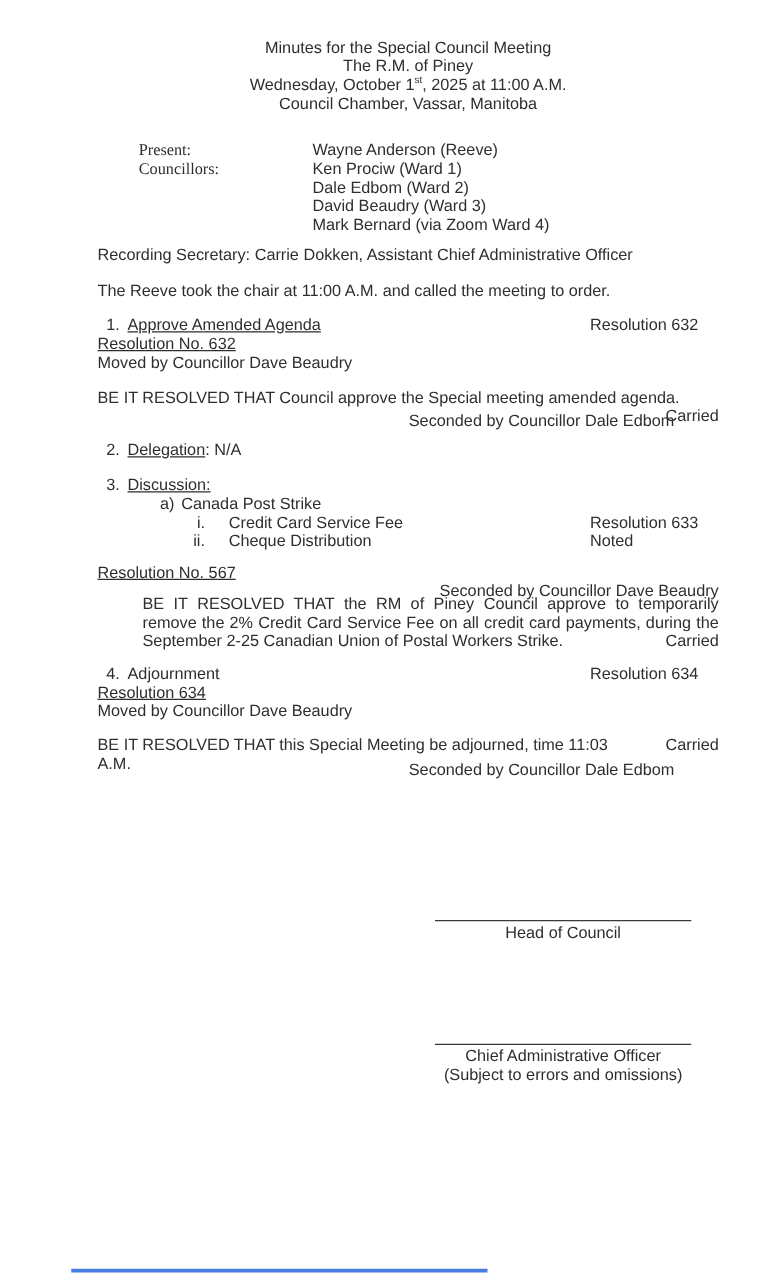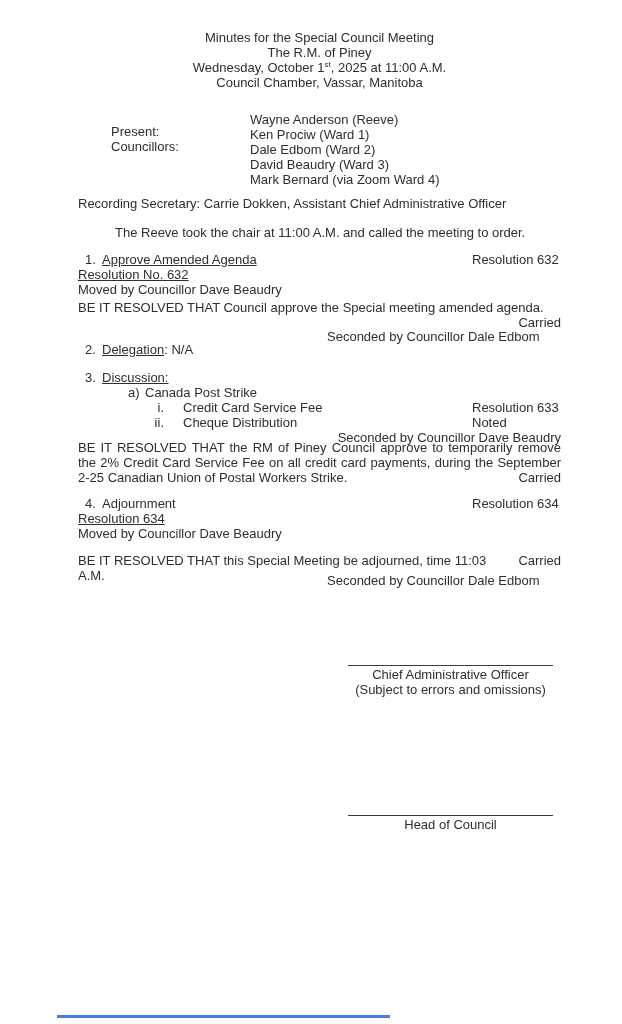--- a/index.html
+++ b/index.html
@@ -13,57 +13,57 @@
     height: 1024px;
     background: #ffffff;
     font-family: "Liberation Sans", "DejaVu Sans", sans-serif;
     font-size: 13px;
     line-height: 15px;
     color: #2e2e2e;
     overflow: hidden;
   }
   .content {
     position: relative;
-    padding: 30px 61px 0 78px; 
+    padding: 30px 47px 0 78px; 
   }
   .center { text-align: center; }
   .u { text-decoration: underline; text-align: center; }
   sup.ord { font-size: 8px; line-height: 0; vertical-align: super; }
 
   
   .attendance { position: relative; margin-top: 22px; }
   .att-row { position: relative; height: 15px; }
-  .att-label { position: absolute; left: 33px; top: 12px; }
+  .att-label { position: absolute; left: 33px; top: 0; font-family: Liberation Serif, serif; }
   .att-name  { position: absolute; left: 172px; top: 0; white-space: nowrap; }
 
   .rec-sec { margin-top: 9px; }
-  .call-order { margin-top: 14px; margin-left: 37px; }
+  .call-order { margin-top: 14px; }
 
   
   .row { position: relative; }
   .item-head { position: relative; margin-top: 12px; padding-left: 24px; }
   .item-num { position: absolute; left: 7px; top: 0; }
   .res-ref { position: absolute; left: 394px; top: 0; white-space: nowrap; }
 
   .moved-row { position: relative; }
   .seconded { position: absolute; left: 249px; top: 0; white-space: nowrap; margin-top: 47px; }
   .seconded-right { position: absolute; right: 0; top: 0; white-space: nowrap; }
 
-  .resolved-line { margin-top: 3px; display: flex; justify-content: space-between; }
+  .resolved-line { margin-top: 13px; display: flex; justify-content: space-between; }
   .carried-line { text-align: right; }
 
   
   .sub-a { position: relative; padding-left: 67px; }
   .sub-a-label { position: absolute; left: 50px; top: 0; }
   .sub-row { position: relative; padding-left: 105px; }
   .sub-roman { position: absolute; left: 70px; top: 0; width: 16px; text-align: right; }
   .sub-note { position: absolute; left: 394px; top: 0; white-space: nowrap; }
 
   .para-wrap { position: relative; margin-top: 10px; }
-  .para-just { text-align: justify; }
+  .para-just { text-align: justify; margin-left: 36px; }
   .para-carried { position: absolute; right: 0; bottom: 0; background: #ffffff; }
 
   
   .sig-block {
     margin-left: 270px;
     width: 205px;
     border-top: 1px solid #3a3a3a;
     text-align: center;
     padding-top: 1px;
   }
@@ -151,20 +151,23 @@
       <span class="sub-roman">i.</span>
       <span>Credit Card Service Fee</span>
       <span class="sub-note">Resolution 633</span>
     </div>
     <div class="sub-row">
       <span class="sub-roman">ii.</span>
       <span>Cheque Distribution</span>
       <span class="sub-note">Noted</span>
     </div>
 
+    <div class="row" style="margin-top:10px;">
+      <span class="u">Resolution No. 567</span>
+    </div>
     <div class="moved-row">
       <span class="seconded-right">Seconded by Councillor Dave Beaudry</span>
     </div>
     <div class="para-wrap">
       <div class="para-just">BE IT RESOLVED THAT the RM of Piney Council approve to temporarily remove the 2% Credit Card Service Fee on all credit card payments, during the September 2-25 Canadian Union of Postal Workers Strike.</div>
       <span class="para-carried">Carried</span>
     </div>
 
     <div class="item-head" style="margin-top:11px;">
       <span class="item-num">4.</span>
@@ -176,24 +179,24 @@
     </div>
     <div class="moved-row">
       <span>Moved by Councillor Dave Beaudry</span>
       <span class="seconded">Seconded by Councillor Dale Edbom</span>
     </div>
     <div class="resolved-line" style="margin-top:12px;gap:20px;">
       <span>BE IT RESOLVED THAT this Special Meeting be adjourned, time 11:03 A.M.</span>
       <span>Carried</span>
     </div>
 
+    <div class="sig-block sig-head">
+      <div>Head of Council</div>
+    </div>
     <div class="sig-block sig-cao">
       <div>Chief Administrative Officer</div>
       <div>(Subject to errors and omissions)</div>
     </div>
-    <div class="sig-block sig-head">
-      <div>Head of Council</div>
-    </div>
 
   </div>
 
   <div class="bottom-line" style="background: rgb(74, 125, 226);"></div>
 </div>
 
 </body></html>

